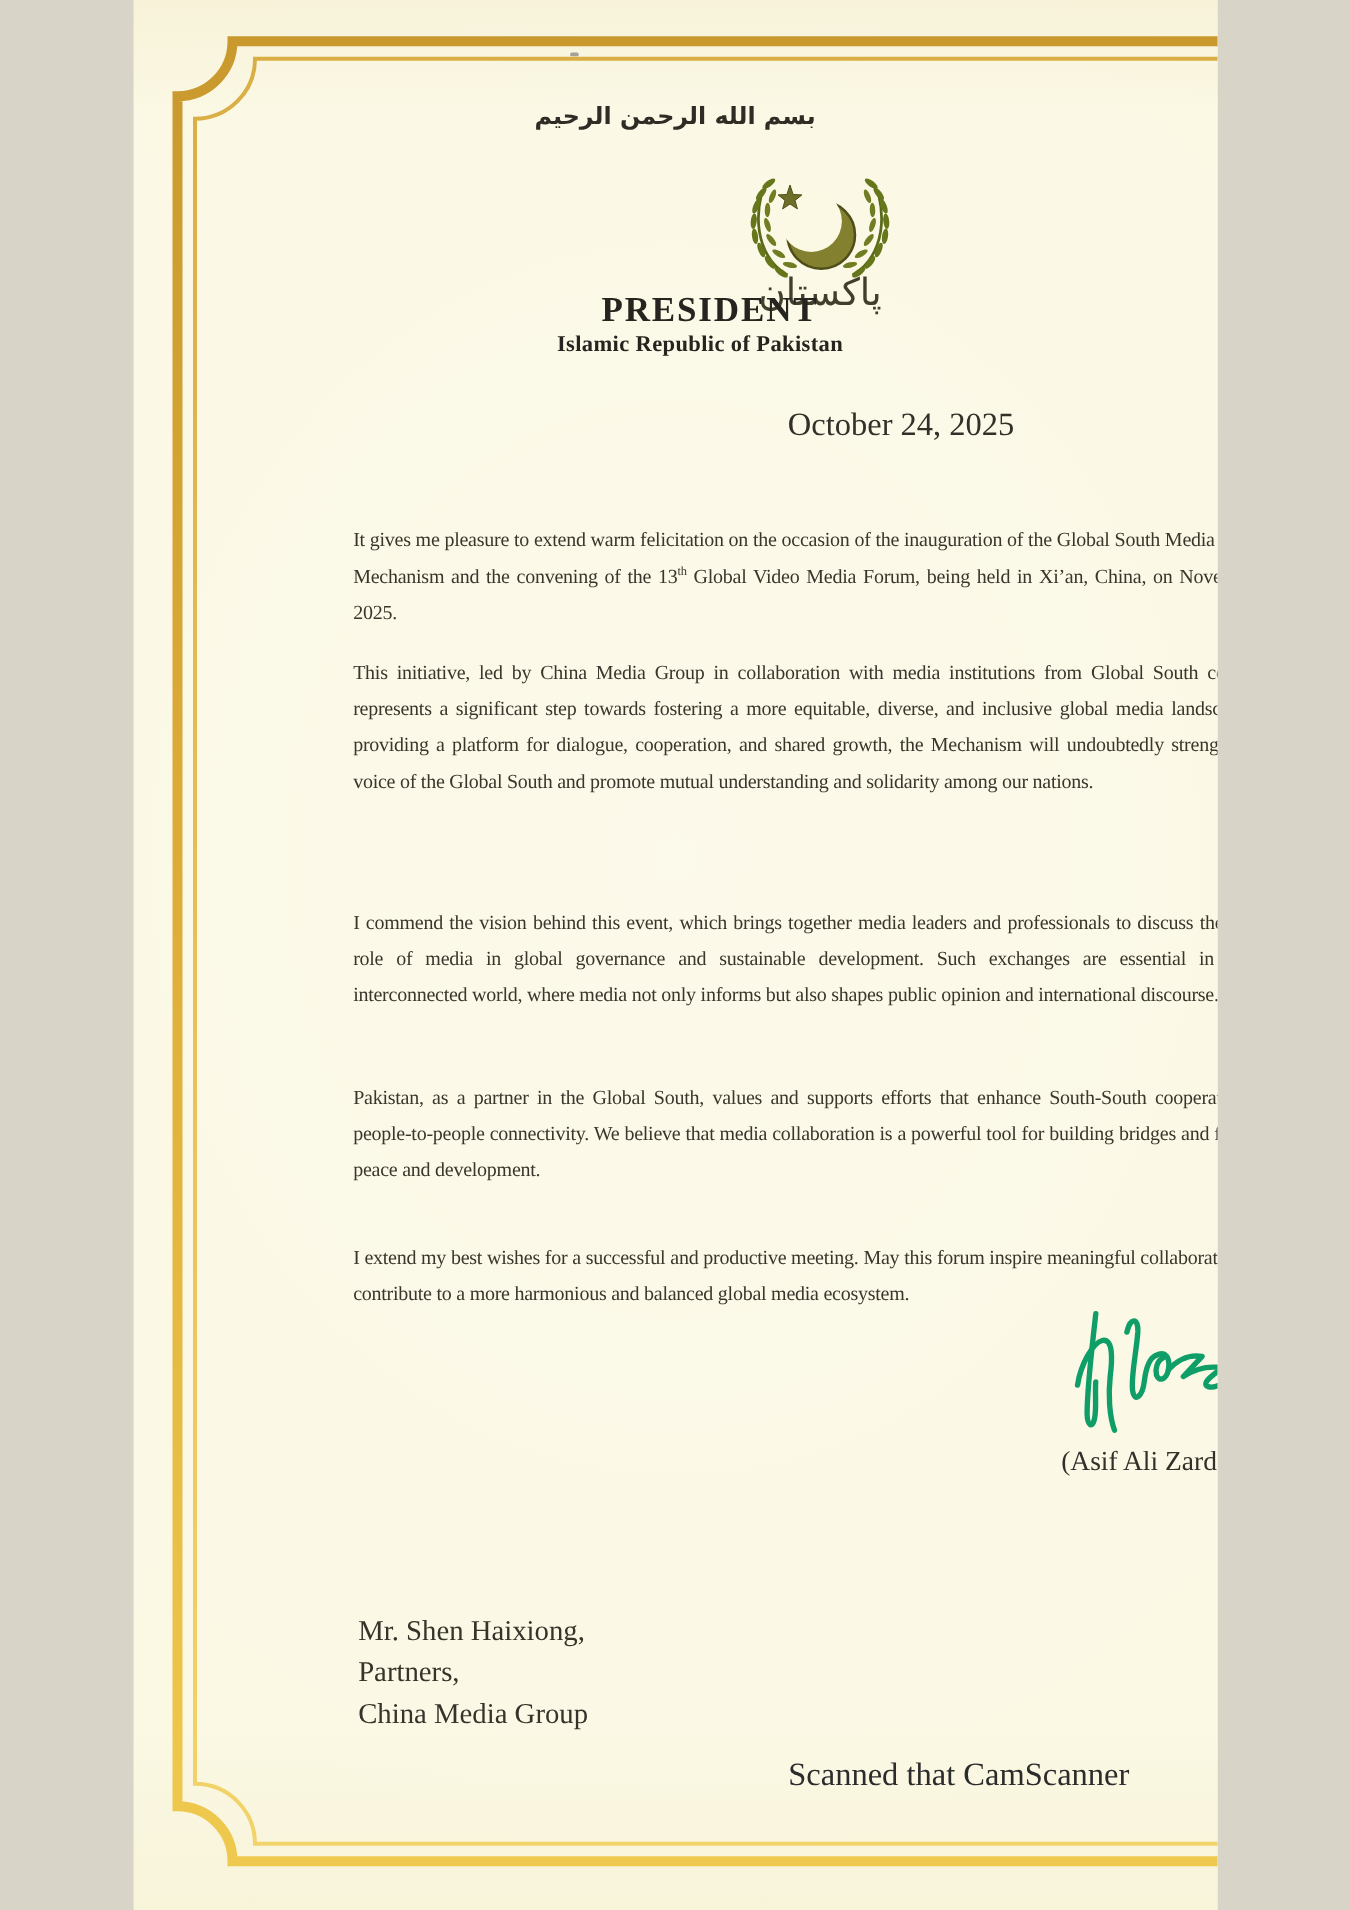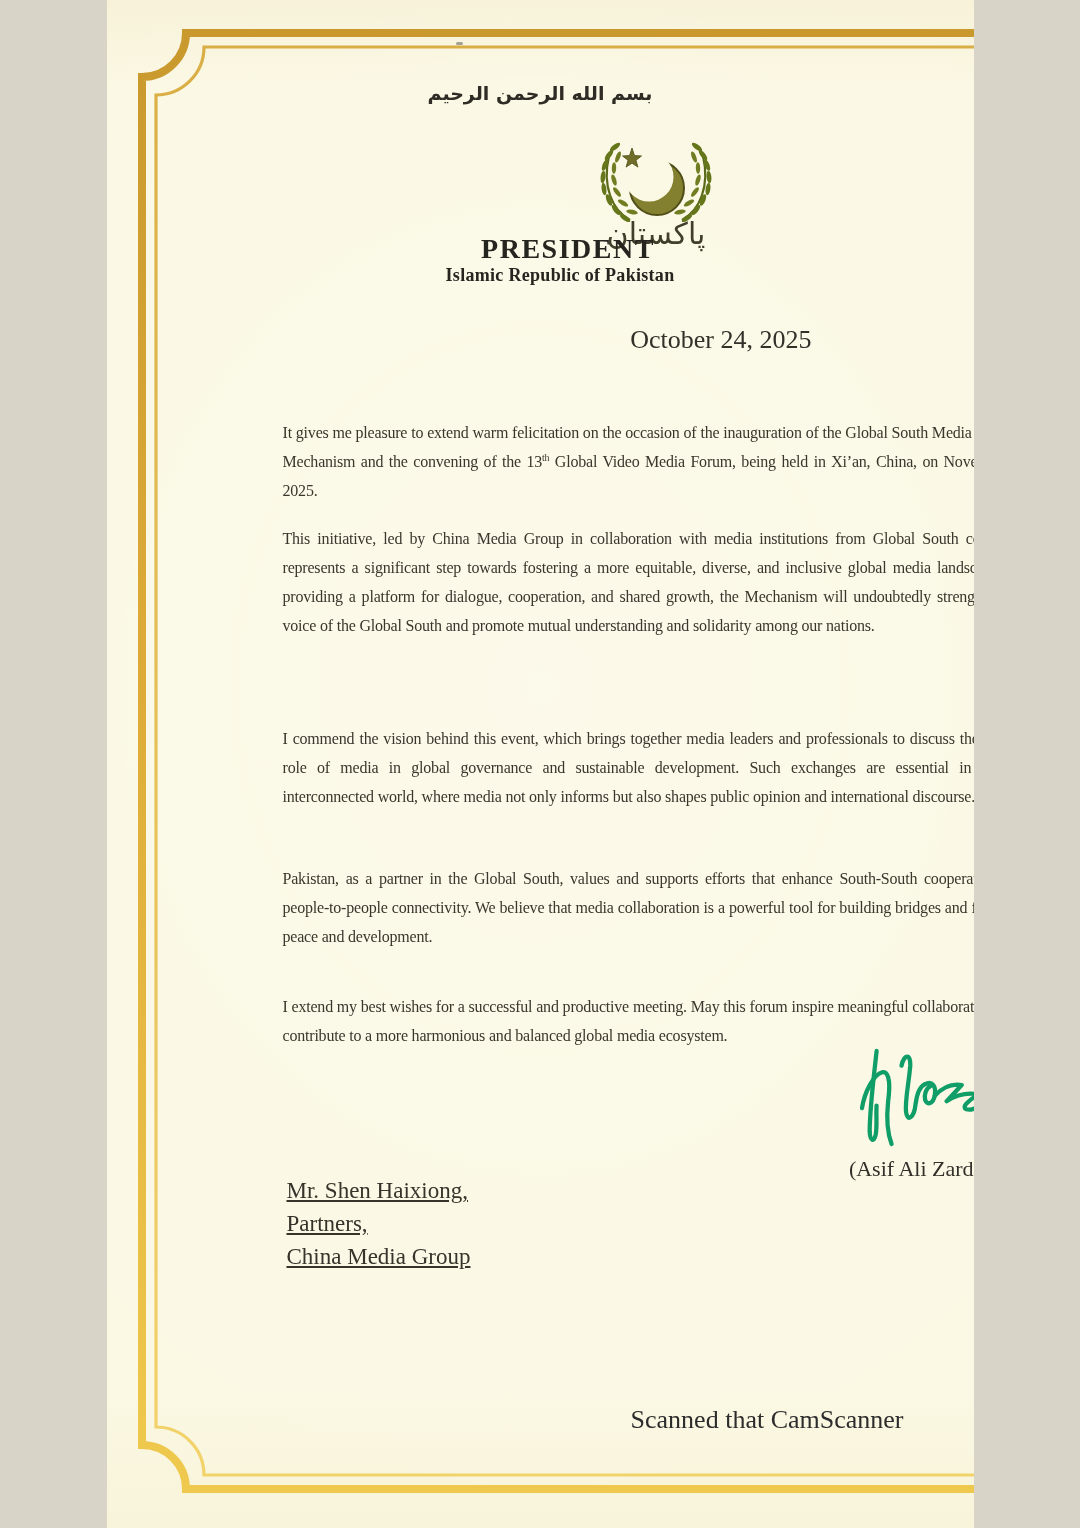--- a/index.html
+++ b/index.html
@@ -27,22 +27,22 @@
   .lh-subtitle { position:absolute; top:265px; left:0; width:100%; text-align:center;
     font-weight:bold; font-size:18px; letter-spacing:.3px; color:#25241f;padding-left:20px; }
   .date { position:absolute; top:325px; right:162px; font-size:26px; color:#33302a; }
   .para { position:absolute; left:176px; width:744px; margin:0;
     font-size:16px; line-height:29px; letter-spacing:-0.2px;
     text-align:justify; color:#3a362c; }
   .para sup { font-size:62%; line-height:0; }
   .signature { position:absolute; left:742px; top:1042px; transform:rotate(-2deg); }
   .sig-name { position:absolute; top:1156px; left:710px; width:220px; text-align:center;
     font-size:22px; color:#33302a; }
-  .recipient { position:absolute; left:180px; top:1174px; font-size:23px;
-    line-height:33px; color:#36332a;text-decoration:underline; }
+  .recipient { position:absolute; left:180px; top:1288px; font-size:23px;
+    line-height:33px; color:#36332a; }
   .scan-note { position:absolute; top:1405px; right:70px;
     font-family:"Liberation Serif", serif; font-size:26px; color:#2c2c2c; }
 </style>
 </head>
 <body>
 
 <div class="page">
 
   <svg class="frame" width="1080" height="1528" viewBox="0 0 1080 1528">
     <defs>

